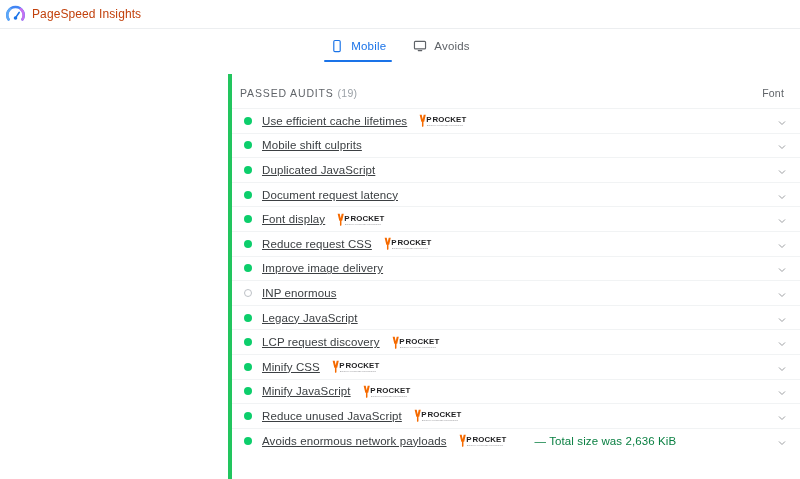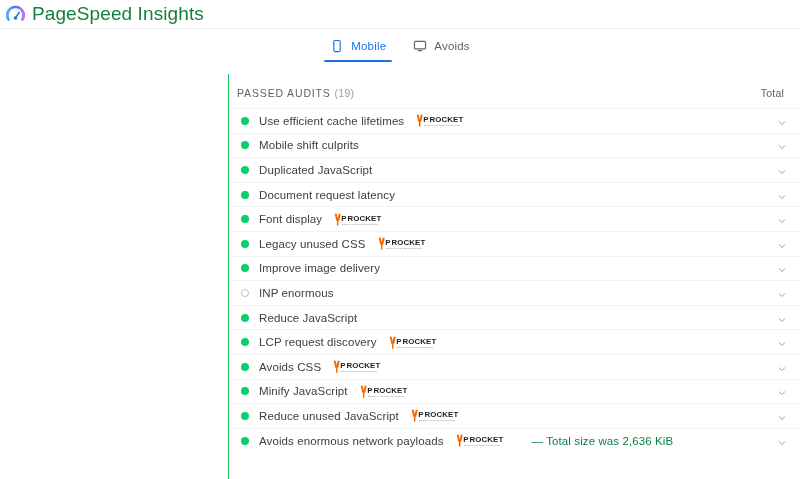--- a/index.html
+++ b/index.html
@@ -28,22 +28,22 @@
     background: #fff;
   }
   .psi-logo {
     width: 19px; height: 19px;
     flex: 0 0 19px;
     position: relative;
     margin-right: 7px;
   }
   .psi-logo svg { display: block; }
   .app-title {
-    font-size: 19px;
-    color: #15803d;
+    font-size: 12px;
+    color: #c2410c;
     letter-spacing: .1px;
     white-space: nowrap;
   }
 
   
   .tabs-bar {
     height: 45px;
     display: flex;
     align-items: flex-start;
     justify-content: center;
@@ -82,21 +82,21 @@
 
   
   .content-wrap {
     position: relative;
     padding-left: 228px;
     padding-right: 0;
     height: 405px;
   }
   .card {
     position: relative;
-    border-left: 1px solid #22c55e;
+    border-left: 4px solid #22c55e;
     height: 100%;
     padding: 0;
     background: #fff;
   }
   .section-head {
     display: flex;
     align-items: center;
     justify-content: space-between;
     padding: 13px 16px 9px 8px;
   }
@@ -141,20 +141,21 @@
   .status-dot.neutral {
     background: #ffffff;
     border: 1px solid #bdc1c6;
     width: 8px; height: 8px;
   }
   .audit-label {
     font-size: 11.5px;
     color: #3c4043;
     white-space: nowrap;
     letter-spacing: .1px;
+    text-decoration: underline;
   }
   .audit-sub {
     font-size: 11.5px;
     color: #0b8043;
     margin-left: 15px;
     white-space: nowrap;
     letter-spacing: .1px;
   }
   .chevron {
     position: absolute;
@@ -216,21 +217,21 @@
   </div>
 
   <div class="content-wrap">
     <div class="card">
 
       <div class="section-head">
         <span class="section-title">
           <span>PASSED AUDITS</span>
           <span class="count">(19)</span>
         </span>
-        <span class="hide-link">Total</span>
+        <span class="hide-link">Font</span>
       </div>
 
       <ul class="audit-list" id="audit-list">
           <li class="audit-row">
     <span class="status-dot"></span>
     <span class="audit-label">Use efficient cache lifetimes</span>
     <span class="wpr">
   <svg viewBox="0 0 150 34" width="62" height="17" aria-hidden="true">
     <g>
       <path d="M4 3 L9 3 L11.4 14 L13.8 3 L18.8 3 L15 20 L8 20 Z" fill="#f56a00"></path>
@@ -294,21 +295,21 @@
             </span>
 
     <span class="chevron">
       <svg viewBox="0 0 24 24" width="12" height="12" aria-hidden="true">
         <path d="M6.5 9.5 L12 15 L17.5 9.5" fill="none" stroke="#5f6368" stroke-width="2" stroke-linecap="round" stroke-linejoin="round"></path>
       </svg>
     </span>
   </li>
           <li class="audit-row">
     <span class="status-dot"></span>
-    <span class="audit-label">Legacy unused CSS</span>
+    <span class="audit-label">Reduce request CSS</span>
     <span class="wpr">
   <svg viewBox="0 0 150 34" width="62" height="17" aria-hidden="true">
     <g>
       <path d="M4 3 L9 3 L11.4 14 L13.8 3 L18.8 3 L15 20 L8 20 Z" fill="#f56a00"></path>
       <path d="M11.4 15 L13.2 20 L13.2 31 L11.4 33 L9.6 31 L9.6 20 Z" fill="#f56a00"></path>
       <text x="20" y="20" font-family="Liberation Sans, sans-serif" font-size="19" font-weight="700" fill="#1d1d1f">P</text>
       <text x="35" y="20" font-family="Liberation Sans, sans-serif" font-size="19" font-weight="700" fill="#1d1d1f" letter-spacing=".3">ROCKET</text>
       <text x="21" y="30" font-family="Liberation Sans, sans-serif" font-size="5.4" fill="#8a8a8e" letter-spacing=".25">Superior WordPress Performance</text>
     </g>
   </svg>
@@ -335,21 +336,21 @@
     <span class="audit-label">INP enormous</span>
 
     <span class="chevron">
       <svg viewBox="0 0 24 24" width="12" height="12" aria-hidden="true">
         <path d="M6.5 9.5 L12 15 L17.5 9.5" fill="none" stroke="#5f6368" stroke-width="2" stroke-linecap="round" stroke-linejoin="round"></path>
       </svg>
     </span>
   </li>
           <li class="audit-row">
     <span class="status-dot"></span>
-    <span class="audit-label">Reduce JavaScript</span>
+    <span class="audit-label">Legacy JavaScript</span>
 
     <span class="chevron">
       <svg viewBox="0 0 24 24" width="12" height="12" aria-hidden="true">
         <path d="M6.5 9.5 L12 15 L17.5 9.5" fill="none" stroke="#5f6368" stroke-width="2" stroke-linecap="round" stroke-linejoin="round"></path>
       </svg>
     </span>
   </li>
           <li class="audit-row">
     <span class="status-dot"></span>
     <span class="audit-label">LCP request discovery</span>
@@ -366,21 +367,21 @@
             </span>
 
     <span class="chevron">
       <svg viewBox="0 0 24 24" width="12" height="12" aria-hidden="true">
         <path d="M6.5 9.5 L12 15 L17.5 9.5" fill="none" stroke="#5f6368" stroke-width="2" stroke-linecap="round" stroke-linejoin="round"></path>
       </svg>
     </span>
   </li>
           <li class="audit-row">
     <span class="status-dot"></span>
-    <span class="audit-label">Avoids CSS</span>
+    <span class="audit-label">Minify CSS</span>
     <span class="wpr">
   <svg viewBox="0 0 150 34" width="62" height="17" aria-hidden="true">
     <g>
       <path d="M4 3 L9 3 L11.4 14 L13.8 3 L18.8 3 L15 20 L8 20 Z" fill="#f56a00"></path>
       <path d="M11.4 15 L13.2 20 L13.2 31 L11.4 33 L9.6 31 L9.6 20 Z" fill="#f56a00"></path>
       <text x="20" y="20" font-family="Liberation Sans, sans-serif" font-size="19" font-weight="700" fill="#1d1d1f">P</text>
       <text x="35" y="20" font-family="Liberation Sans, sans-serif" font-size="19" font-weight="700" fill="#1d1d1f" letter-spacing=".3">ROCKET</text>
       <text x="21" y="30" font-family="Liberation Sans, sans-serif" font-size="5.4" fill="#8a8a8e" letter-spacing=".25">Superior WordPress Performance</text>
     </g>
   </svg>

